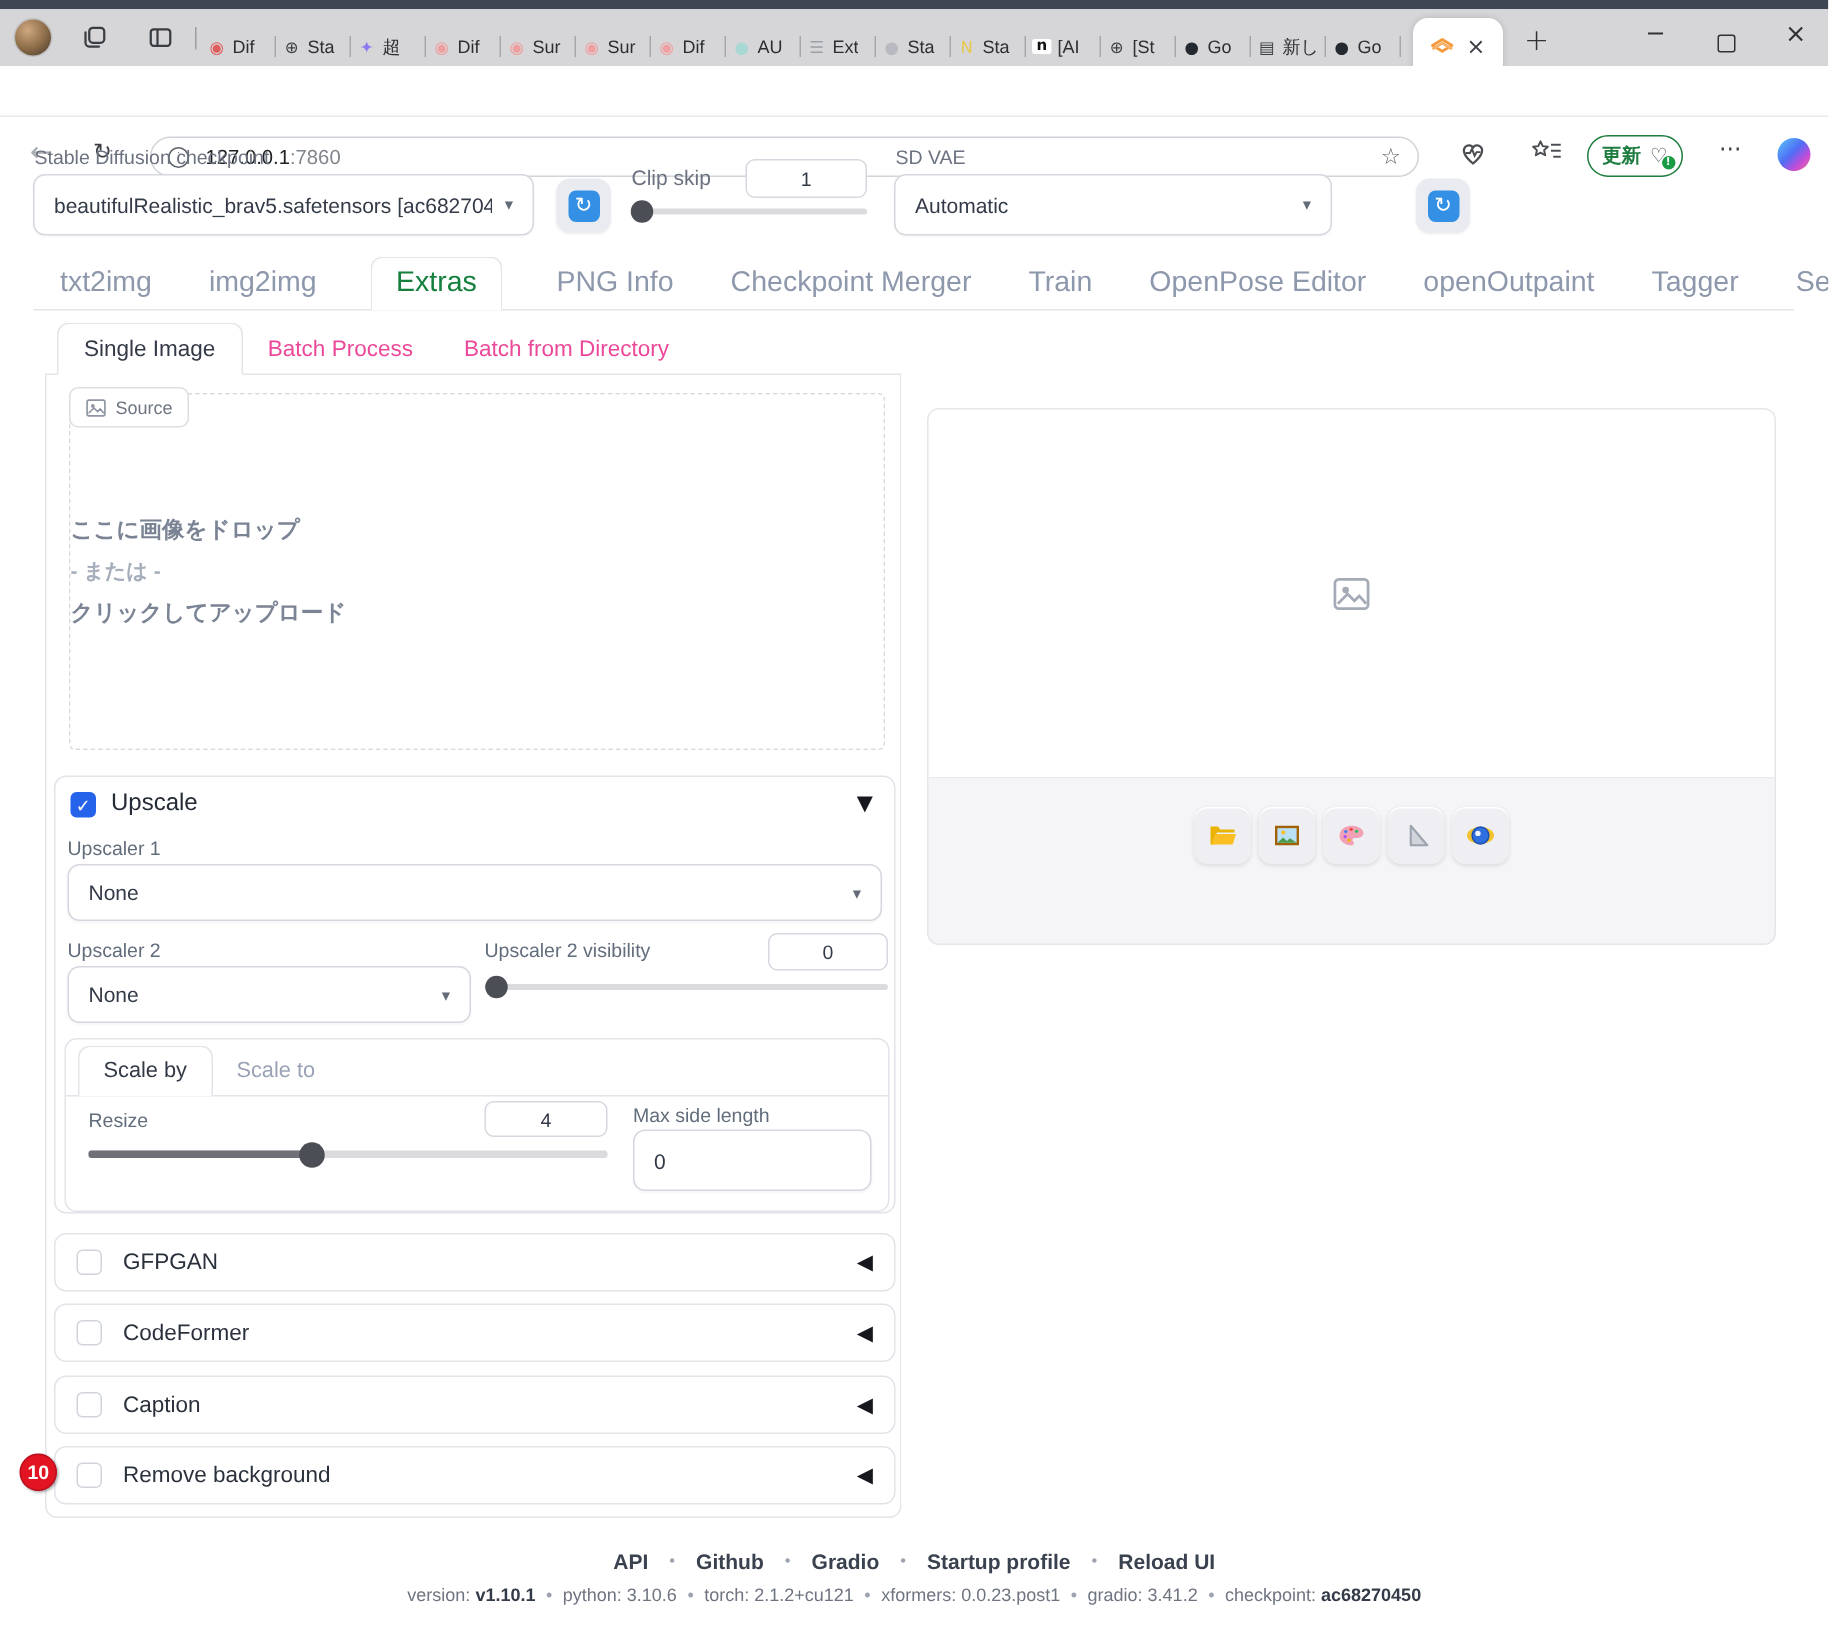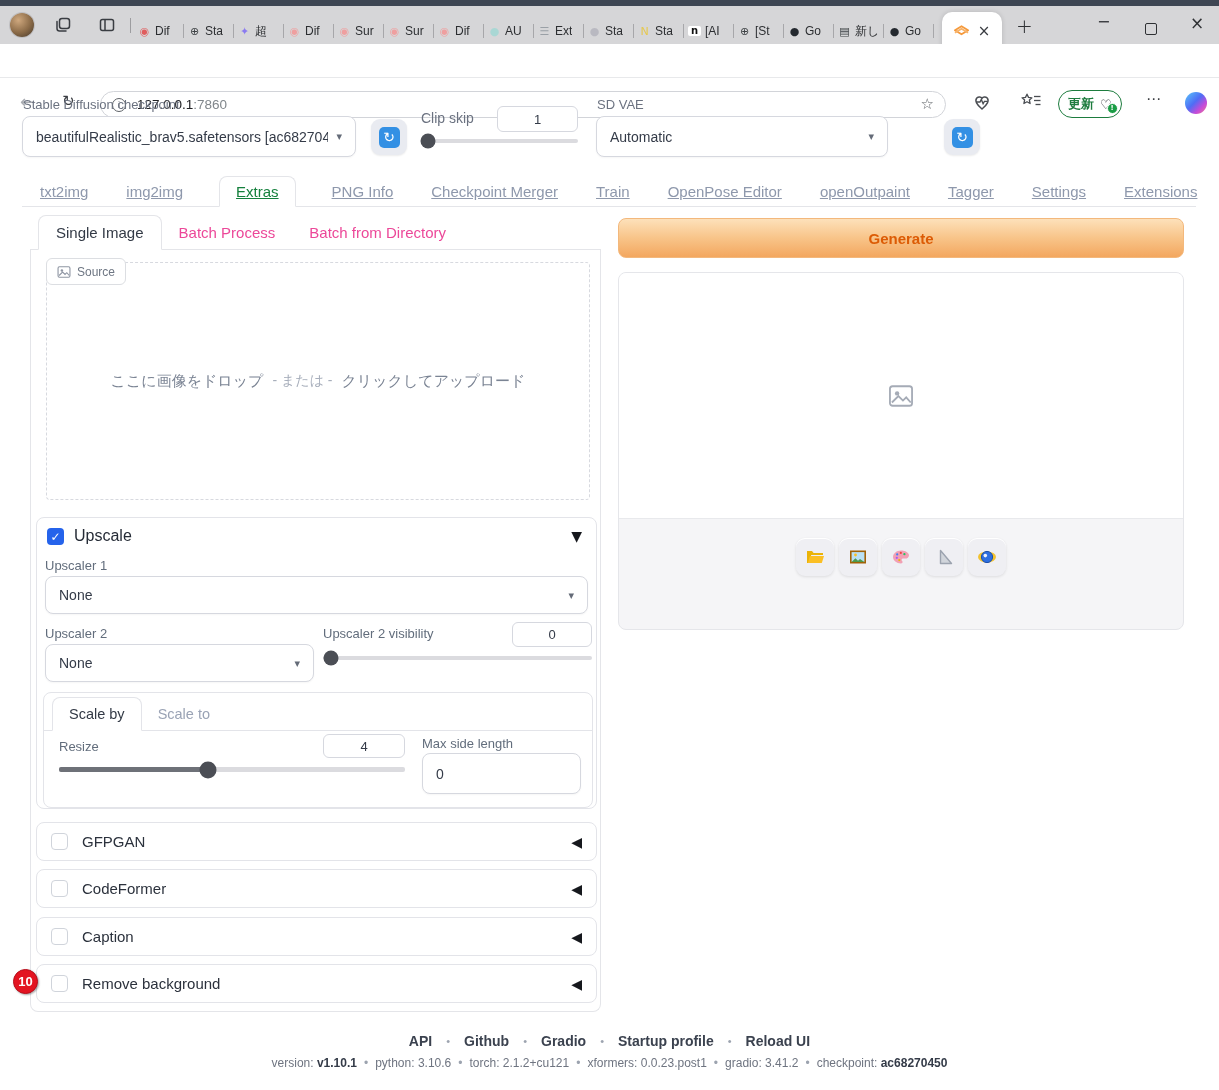--- a/index.html
+++ b/index.html
@@ -64,34 +64,34 @@
                    display:flex; align-items:center; justify-content:center; }
   .num-box { position:absolute; border:1px solid #d6d8df; border-radius:6px; background:#fff; display:flex;
              align-items:center; justify-content:center; font-size:13px; color:#343b48; }
   .slider { position:absolute; height:4px; background:#dbdbdf; border-radius:2px; }
   .slider .fill { position:absolute; left:0; top:0; bottom:0; background:#6e7178; border-radius:2px; }
   .knob { position:absolute; top:50%; transform:translate(-50%,-50%); width:15px; height:15px; border-radius:50%; background:#4b4e55; }
 
   
   .main-tabs { position:absolute; left:22px; top:176px; width:1174px; height:31px; border-bottom:1px solid #e4e5e9;
                display:flex; align-items:flex-end; gap:34px; padding-left:16px; }
-  .mtab { font-size:15px; color:#8e98ac; padding:6px 2px; white-space:nowrap;text-decoration:underline; }
+  .mtab { font-size:19px; color:#8e98ac; padding:6px 2px; white-space:nowrap; }
   .mtab.active { background:#fff; border:1px solid #e4e5e9; border-bottom-color:#fff; border-radius:8px 8px 0 0;
                  padding:6px 16px; color:#15803d; margin-bottom:-1px; font-weight:500; }
 
   
   .left-panel { position:absolute; left:30px; top:208px; width:571px; height:804px; }
   .subtab-nav { height:42px; display:flex; align-items:flex-end; border-bottom:1px solid #e4e5e9; padding-left:8px; }
   .stab { font-size:15px; color:#ec4899; padding:8px 17px; white-space:nowrap; }
   .stab.active { background:#fff; border:1px solid #e4e5e9; border-bottom-color:#fff; border-radius:8px 8px 0 0;
                  color:#333a46; margin-bottom:-1px; font-weight:500; }
   .left-body { position:absolute; top:42px; left:0; right:0; bottom:0; border:1px solid #e4e5e9; border-top:none;
                border-radius:0 0 8px 8px; background:#fff; }
   .drop-area { position:absolute; left:15px; top:12px; width:544px; height:238px; border:1px dashed #d7d9df; border-radius:4px;
-               display:flex; flex-direction:row; align-items:center; justify-content:center; gap:9px; }
+               display:flex; flex-direction:column; justify-content:center; gap:9px;font-weight:bold; }
   .source-chip { position:absolute; left:15px; top:8px; height:27px; background:#fff; border:1px solid #dcdee2; border-radius:6px;
                  display:inline-flex; align-items:center; gap:6px; padding:0 10px; z-index:2; }
   .source-chip span { font-size:12px; color:#6e7683; }
   .drop-line-a { font-size:15px; color:#7b8494; }
   .drop-line-b { font-size:14px; color:#a7aebb; }
 
   .upscale-panel { position:absolute; left:5px; top:267px; width:561px; height:292px; border:1px solid #e3e4e9; border-radius:8px; }
   .checkbox { width:17px; height:17px; border-radius:4px; flex:none; }
   .checkbox.checked { background:#2563eb; color:#fff; font-size:12px; display:flex; align-items:center; justify-content:center; }
   .checkbox.checked::after { content:'✓'; font-family:"DejaVu Sans",sans-serif; }
@@ -381,21 +381,20 @@
         <div class="acc" style="top: 714px;">
           <span class="checkbox unchecked"></span>
           <span class="acc-label">Remove background</span>
           <span class="tri-left">◀</span>
         </div>
       </div>
   </div>
 
   <div class="badge10">10</div>
 
-  <div class="generate-btn">Generate</div>
   <div class="output-panel">
     <div class="output-top">
       <svg width="26" height="26" viewBox="0 0 20 20">
           <rect x="1.5" y="2.5" width="17" height="15" rx="2" fill="none" stroke="#a5abb6" stroke-width="1.4"></rect>
           <circle cx="7" cy="8" r="1.7" fill="#a5abb6"></circle>
           <path d="M3 15l5-5 3.5 3.5 2.5-2.5 3.5 4" stroke="#a5abb6" stroke-width="1.4" fill="none"></path>
         </svg>
     </div>
     <div class="gal-btns">
         <div class="gal-btn">

